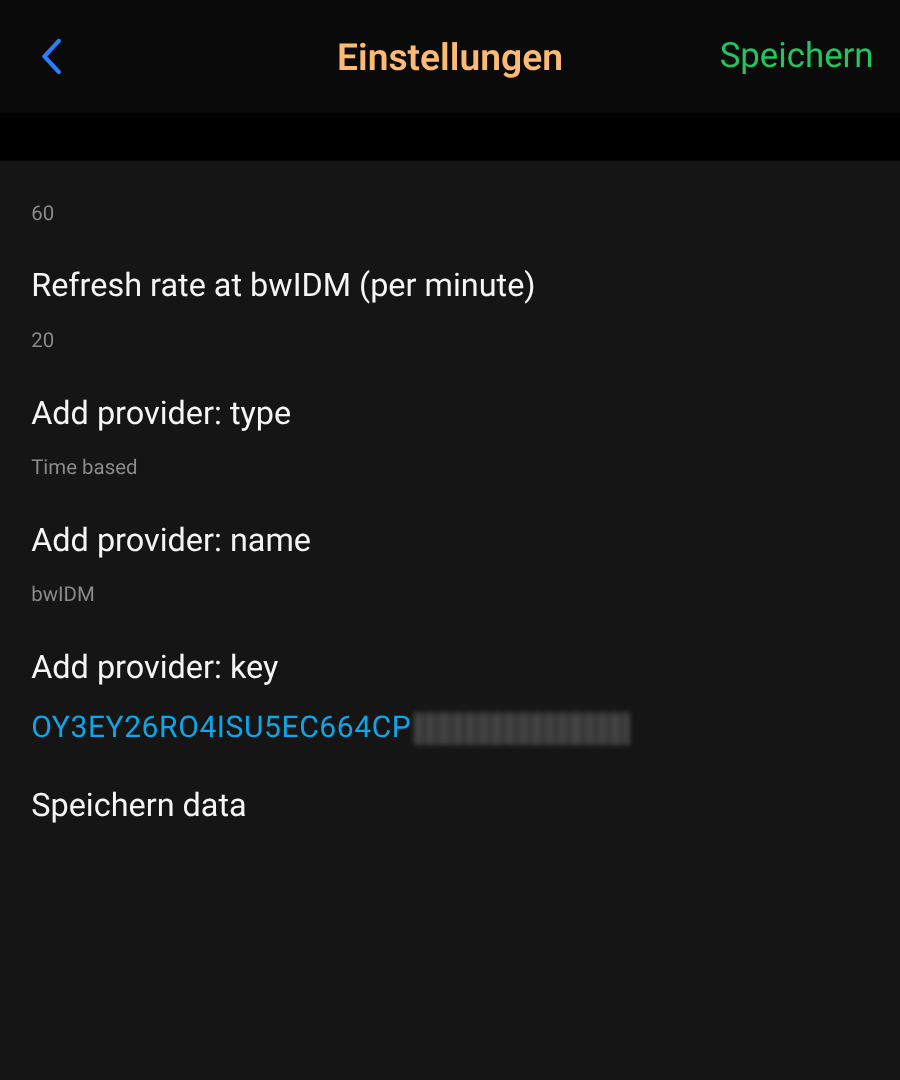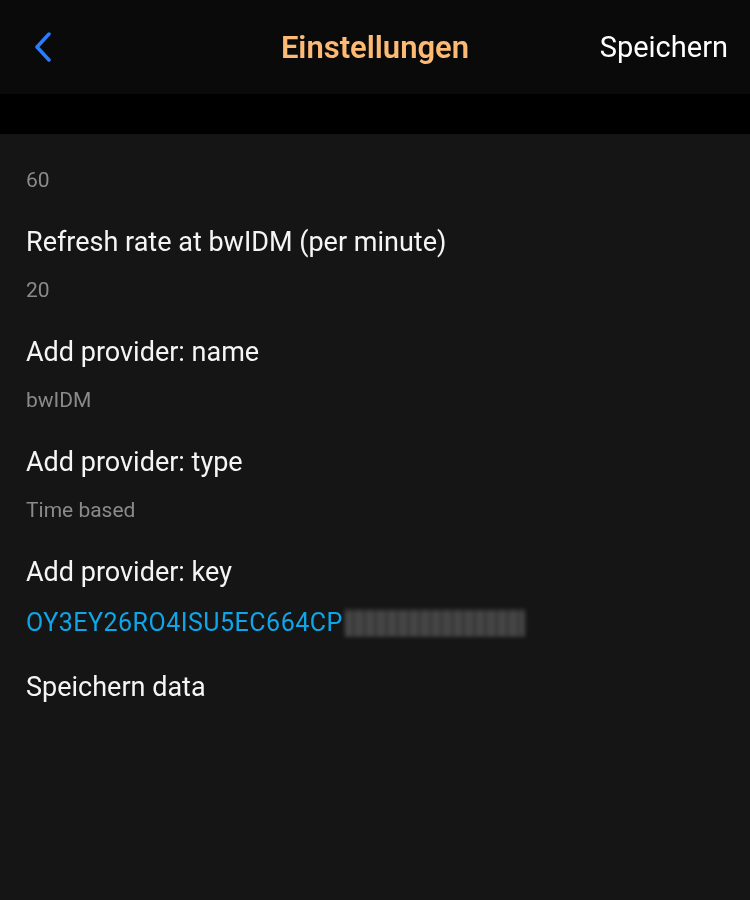--- a/index.html
+++ b/index.html
@@ -34,21 +34,21 @@
     .title {
       font-size: 31px;
       font-weight: 600;
       color: #fdba74;
       position: absolute;
       left: 50%;
       transform: translateX(-50%);
     }
     .save-btn {
       font-size: 29px;
-      color: #ffffff;
+      color: #22c55e;
       font-weight: 400;
       cursor: pointer;
       text-align: right;
     }
     .black-band {
       height: 40px;
       background: #000;
     }
     .content {
       background: #151515;
@@ -58,21 +58,21 @@
     .row {
       padding-top: 34px;
     }
     .label {
       font-size: 27px;
       color: #f5f5f5;
       font-weight: 400;
       margin-bottom: 20px;
     }
     .value {
-      font-size: 21px;
+      font-size: 17px;
       color: #8a8a8a;
       font-weight: 400;
     }
     .key-row {
       display: flex;
       align-items: center;
     }
     .key-clear {
       font-size: 25px;
       color: #0ea5e9;
@@ -110,27 +110,27 @@
   <div class="row">
     <div class="value">60</div>
   </div>
 
   <div class="row">
     <div class="label">Refresh rate at bwIDM (per minute)</div>
     <div class="value">20</div>
   </div>
 
   <div class="row">
-    <div class="label">Add provider: name</div>
-    <div class="value">bwIDM</div>
+    <div class="label">Add provider: type</div>
+    <div class="value">Time based</div>
   </div>
 
   <div class="row">
-    <div class="label">Add provider: type</div>
-    <div class="value">Time based</div>
+    <div class="label">Add provider: name</div>
+    <div class="value">bwIDM</div>
   </div>
 
   <div class="row">
     <div class="label">Add provider: key</div>
     <div class="key-row">
       <span class="key-clear">OY3EY26RO4ISU5EC664CP</span>
       <span class="key-redacted"></span>
     </div>
   </div>
 

